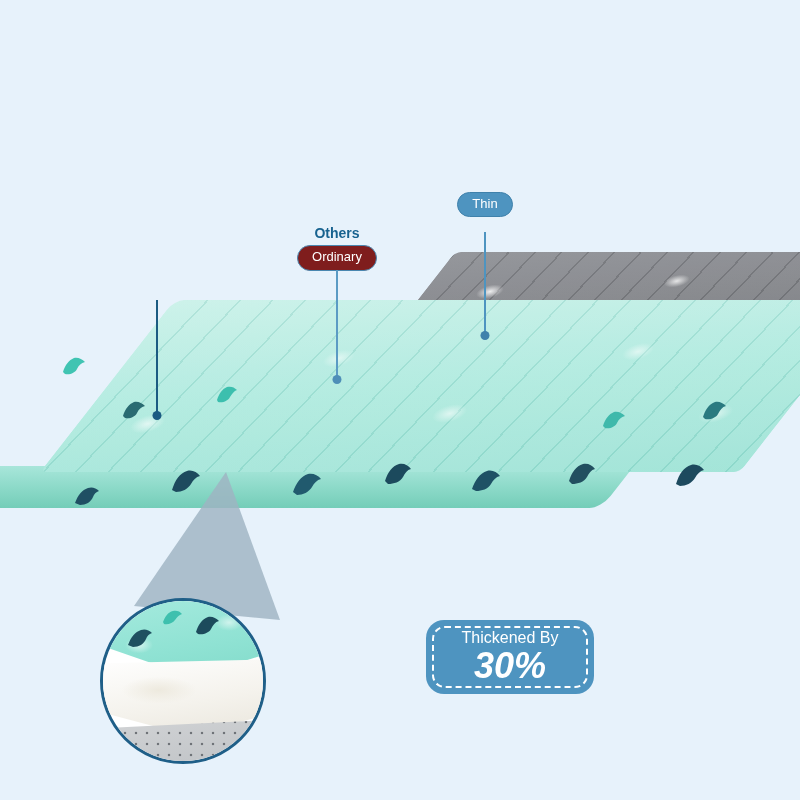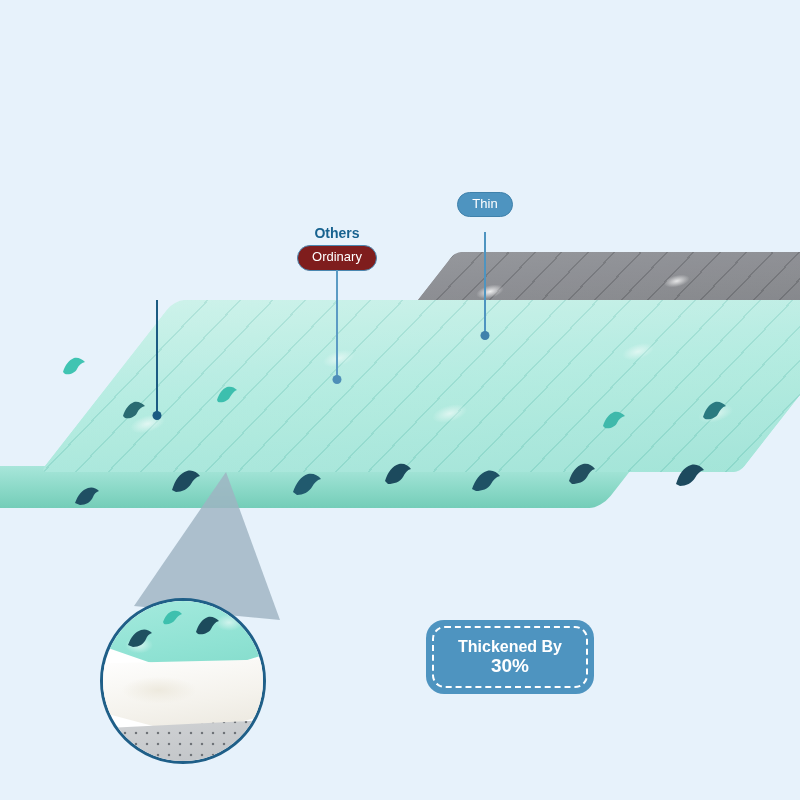--- a/index.html
+++ b/index.html
@@ -192,22 +192,22 @@
     align-items: center; justify-content: center;
     color: #ffffff;
   }
   .badge::after {
     content: ""; position: absolute;
     left: 6px; top: 6px; right: 6px; bottom: 6px;
     border: 2px dashed #ffffff;
     border-radius: 13px;
     pointer-events: none;
   }
-  .badge .b1 { font-size: 16px; font-weight: bold; line-height: 1.1; z-index: 1; }
-  .badge .b2 { font-size: 19px; font-weight: bold; line-height: 1.05; z-index: 1; }
+  .badge .b1 { font-size: 16px; font-weight: normal; line-height: 1.1; z-index: 1; }
+  .badge .b2 { font-size: 36px; font-weight: bold; line-height: 1.05; z-index: 1; font-style: italic; }
 </style>
 </head>
 <body>
 
 <div id="stage">
 
   <div id="mats">
 
     <div class="mat">
       <div class="mat-side gray-side"></div>

